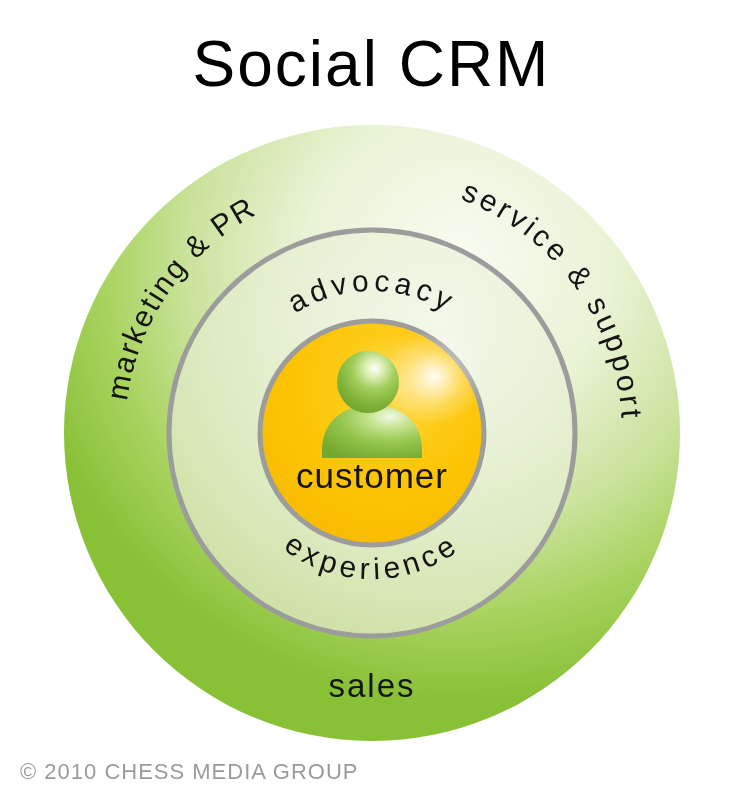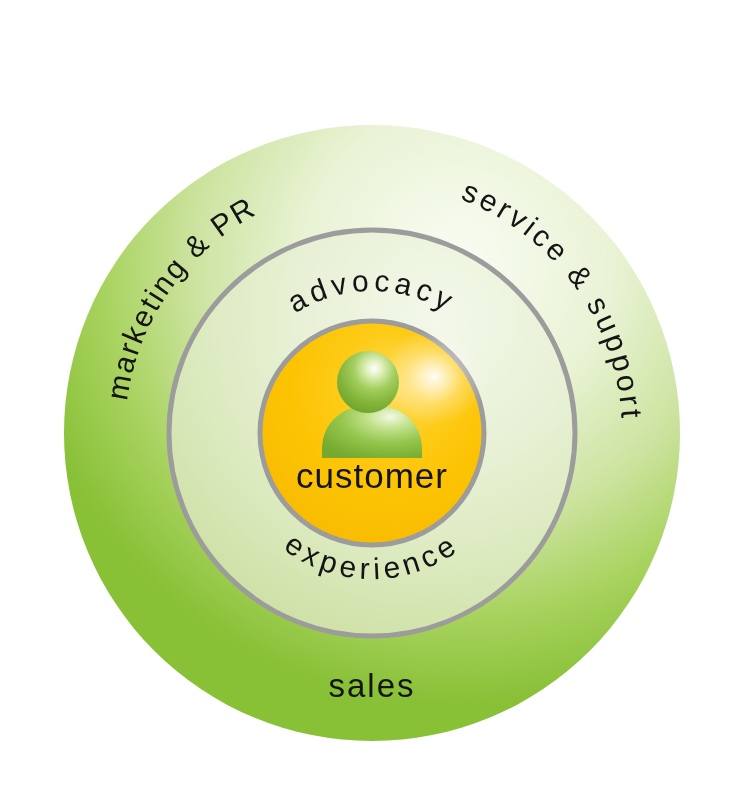--- a/index.html
+++ b/index.html
@@ -67,20 +67,21 @@
     font-size: 22px;
     letter-spacing: 1px;
     color: #9b9b9b;
   }
 </style>
 </head>
 <body>
 
 <div class="page">
 
+  <h1 class="title">Social CRM</h1>
 
   <svg class="diagram-svg" width="743" height="800" viewBox="0 0 743 800">
     <defs>
       <radialGradient id="outerGrad" cx="0.64" cy="0.22" fx="0.64" fy="0.22" r="0.72">
         <stop offset="0%" stop-color="#F9FCF3"></stop>
         <stop offset="35%" stop-color="#E9F3D5"></stop>
         <stop offset="60%" stop-color="#CCE39F"></stop>
         <stop offset="80%" stop-color="#A8D35F"></stop>
         <stop offset="100%" stop-color="#88C036"></stop>
       </radialGradient>
@@ -149,14 +150,15 @@
 
     <text class="ring2-label" text-anchor="middle">
       <textPath href="#arc-experience" startOffset="50%">experience</textPath>
     </text>
 
     <text class="sales-label" x="372" y="697" text-anchor="middle">sales</text>
 
     <text class="customer-label" x="372" y="488" text-anchor="middle">customer</text>
   </svg>
 
+  <div class="copyright">© 2010 CHESS MEDIA GROUP</div>
 
 </div>
 
 </body></html>

